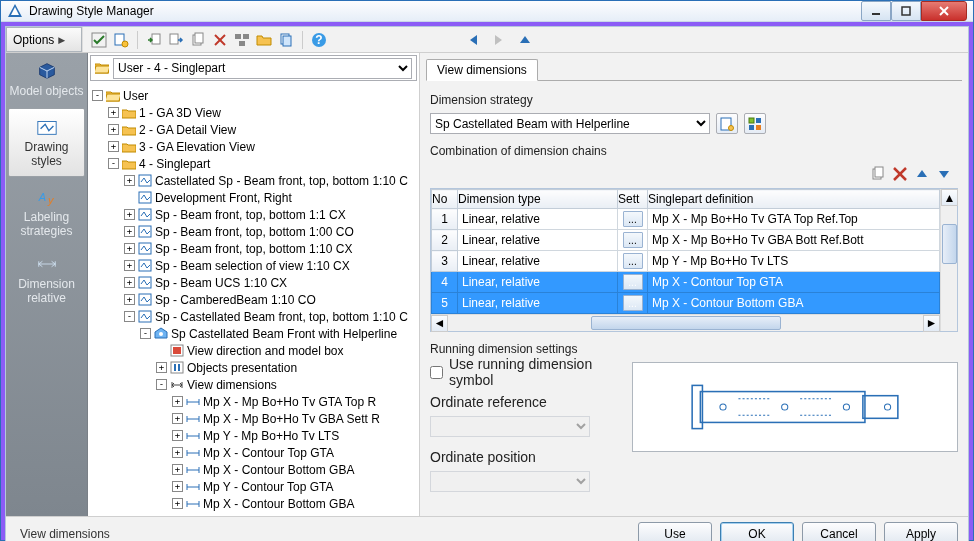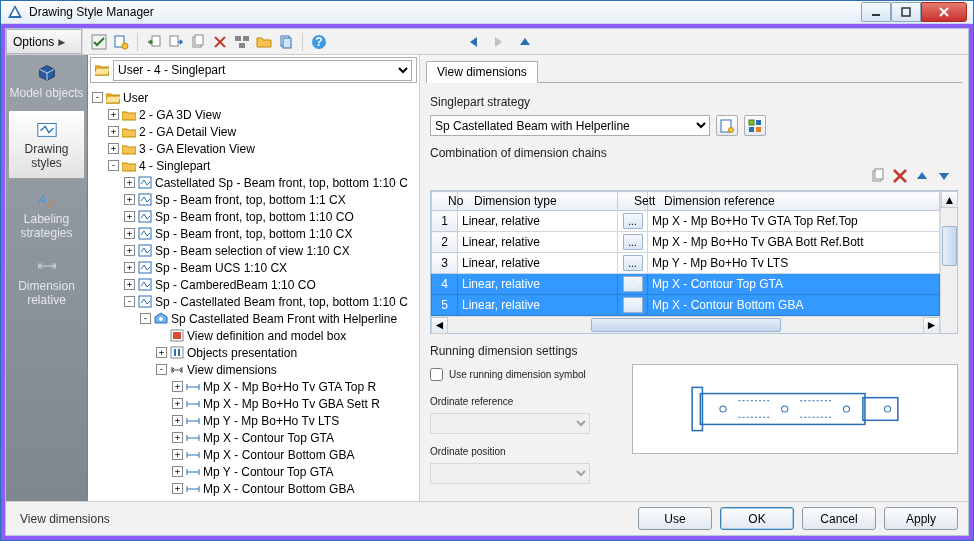--- a/index.html
+++ b/index.html
@@ -61,42 +61,42 @@
 .field-row { display:flex; align-items:center; gap:6px; margin-bottom:10px;}
 .dd { flex:0 0 280px; }
 select.full { width:100%; height:21px; border:1px solid #abadb3; background:#fff;}
 .section-label { margin:4px 0 6px 0; color:#222; }
 .icon-btn { width:22px; height:21px; border:1px solid #abadb3; background:linear-gradient(#fdfdfe,#e5ecf5); display:flex; align-items:center; justify-content:center; cursor:pointer; border-radius:2px;}
 
 
 .table-wrap { border:1px solid #b4c6dc; margin-bottom:10px; background:#fff; position:relative;}
 .small-toolbar { display:flex; justify-content:flex-end; gap:6px; padding:2px 6px 6px 0; }
 table.grid { width:100%; border-collapse:collapse; table-layout:fixed;}
-table.grid th { background:linear-gradient(#fdfdfe,#e9eef5); border:1px solid #c3cdd8; font-weight:normal; text-align:left; padding:2px 16px; height:16px; font-size:12px;}
+table.grid th { background:linear-gradient(#fdfdfe,#e9eef5); border:1px solid #c3cdd8; font-weight:normal; text-align:left; padding:2px 0; height:16px; font-size:12px;}
 table.grid td { border:1px solid #d0d7de; padding:2px 4px; height:20px; overflow:hidden; white-space:nowrap; text-overflow:ellipsis;}
 table.grid td.no { background:linear-gradient(#fdfdfe,#e9eef5); text-align:center; border:1px solid #c3cdd8;}
 table.grid tr.sel td { background:#3399ff; color:#fff; border-color:#2a82d8;}
 table.grid td.btn-cell { text-align:center; }
 .cell-btn { width:20px; height:16px; border:1px solid #9ab3d2; background:linear-gradient(#f4f8fc,#dbe7f5); display:inline-flex; align-items:center; justify-content:center; font-size:10px; border-radius:1px;}
 .hscroll { height:17px; background:#f0f0f0; border-top:1px solid #ddd; display:flex; align-items:center;}
 .hscroll .track{ flex:1; position:relative; height:100%; }
 .hscroll .thumb{ position:absolute; left:30%; width:40%; top:1px; bottom:1px; background:linear-gradient(#e7eef8,#c3d6ec); border:1px solid #9ab3d2; border-radius:2px;}
 .hscroll .arrow{ width:17px; height:17px; display:flex; align-items:center; justify-content:center; border:1px solid #ccc; background:linear-gradient(#fafcfe,#e3ebf5);}
 .vscrollcol{ width:17px; background:#f0f0f0; border-left:1px solid #ddd;}
 .table-flex{ display:flex;}
 .table-flex .gridwrap{ flex:1;}
 .vscroll-thumb{ width:15px; height:40px; margin:18px auto; background:linear-gradient(90deg,#e7eef8,#c3d6ec); border:1px solid #9ab3d2; border-radius:2px;}
 .vscroll-arrow{ width:17px; height:17px; display:flex; align-items:center; justify-content:center; border:1px solid #ccc; background:linear-gradient(#fafcfe,#e3ebf5);}
 
 
 .running { display:flex; gap:12px; }
 .running .leftcol { flex:0 0 190px; display:flex; flex-direction:column; gap:6px;}
 .running .preview { flex:1; height:90px; border:1px solid #b0b7bf; background:#fff; padding:8px;}
 .cb-row { display:flex; align-items:center; gap:6px; height:20px;}
-.sub-lbl { font-size:10px; color:#222;}
+.sub-lbl { font-size:14px; color:#222;}
 .dis-select{ width:160px; height:21px; border:1px solid #c8cdd3; background:#f0f0f0;}
 .mt{ margin-top:6px;}
 
 
 .beam { width:100%; height:100%; }
 
 
 .bottom { height:34px; border-top:1px solid #cfcfcf; background:#f2f2f2; display:flex; align-items:center; padding:0 10px;}
 .bottom .status { flex:1; color:#333; padding-left:4px;}
 .bottom button{ width:74px; height:23px; border:1px solid #8d9aa8; background:linear-gradient(#fdfdfe,#e1e8f0); border-radius:3px; margin-left:8px; cursor:pointer;}
@@ -280,21 +280,21 @@
               <span class="lbl">User</span>
             </div>
             <div class="tnode">
               <span class="spacer" style="width: 16px;"></span>
               <span class="tw">+</span>
               <span class="ico">
                 <svg viewBox="0 0 14 12">
                   <path d="M0 3 h5 l1 1 h8 v7 h-14 z" fill="#f6c251" stroke="#c18b00"></path>
                 </svg>
               </span>
-              <span class="lbl">2 - GA 3D View</span>
+              <span class="lbl">1 - GA 3D View</span>
             </div>
             <div class="tnode">
               <span class="spacer" style="width: 16px;"></span>
               <span class="tw">+</span>
               <span class="ico">
                 <svg viewBox="0 0 14 12">
                   <path d="M0 3 h5 l1 1 h8 v7 h-14 z" fill="#f6c251" stroke="#c18b00"></path>
                 </svg>
               </span>
               <span class="lbl">2 - GA Detail View</span>
@@ -325,39 +325,50 @@
               <span class="ico">
                 <svg viewBox="0 0 14 13">
                   <rect x="1" y="1" width="12" height="11" fill="#fff" stroke="#2a6fb6"></rect>
                   <path d="M3 8 L6 4 L9 9 L12 6" fill="none" stroke="#2a6fb6"></path>
                 </svg>
               </span>
               <span class="lbl">Castellated Sp - Beam front, top, bottom 1:10 C</span>
             </div>
             <div class="tnode">
               <span class="spacer" style="width: 32px;"></span>
+              <span class="dots"></span>
+              <span class="ico">
+                <svg viewBox="0 0 14 13">
+                  <rect x="1" y="1" width="12" height="11" fill="#fff" stroke="#2a6fb6"></rect>
+                  <path d="M3 8 L6 4 L9 9 L12 6" fill="none" stroke="#2a6fb6"></path>
+                </svg>
+              </span>
+              <span class="lbl">Development Front, Right</span>
+            </div>
+            <div class="tnode">
+              <span class="spacer" style="width: 32px;"></span>
               <span class="tw">+</span>
               <span class="ico">
                 <svg viewBox="0 0 14 13">
                   <rect x="1" y="1" width="12" height="11" fill="#fff" stroke="#2a6fb6"></rect>
                   <path d="M3 8 L6 4 L9 9 L12 6" fill="none" stroke="#2a6fb6"></path>
                 </svg>
               </span>
               <span class="lbl">Sp - Beam front, top, bottom 1:1 CX</span>
             </div>
             <div class="tnode">
               <span class="spacer" style="width: 32px;"></span>
               <span class="tw">+</span>
               <span class="ico">
                 <svg viewBox="0 0 14 13">
                   <rect x="1" y="1" width="12" height="11" fill="#fff" stroke="#2a6fb6"></rect>
                   <path d="M3 8 L6 4 L9 9 L12 6" fill="none" stroke="#2a6fb6"></path>
                 </svg>
               </span>
-              <span class="lbl">Sp - Beam front, top, bottom 1:10 CO</span>
+              <span class="lbl">Sp - Beam front, top, bottom 1:00 CO</span>
             </div>
             <div class="tnode">
               <span class="spacer" style="width: 32px;"></span>
               <span class="tw">+</span>
               <span class="ico">
                 <svg viewBox="0 0 14 13">
                   <rect x="1" y="1" width="12" height="11" fill="#fff" stroke="#2a6fb6"></rect>
                   <path d="M3 8 L6 4 L9 9 L12 6" fill="none" stroke="#2a6fb6"></path>
                 </svg>
               </span>
@@ -420,21 +431,21 @@
             </div>
             <div class="tnode">
               <span class="spacer" style="width: 64px;"></span>
               <span class="dots"></span>
               <span class="ico">
                 <svg viewBox="0 0 14 13">
                   <rect x="1" y="1" width="12" height="11" fill="#fff" stroke="#888"></rect>
                   <rect x="3" y="3" width="8" height="7" fill="#d94a3a"></rect>
                 </svg>
               </span>
-              <span class="lbl">View definition and model box</span>
+              <span class="lbl">View direction and model box</span>
             </div>
             <div class="tnode">
               <span class="spacer" style="width: 64px;"></span>
               <span class="tw">+</span>
               <span class="ico">
                 <svg viewBox="0 0 14 13">
                   <rect x="1" y="1" width="12" height="11" fill="#fff" stroke="#888"></rect>
                   <rect x="4" y="3" width="2" height="7" fill="#2a6fb6"></rect>
                   <rect x="8" y="3" width="2" height="7" fill="#2a6fb6"></rect>
                 </svg>
@@ -531,21 +542,21 @@
               <span class="lbl">Mp X - Contour Bottom GBA</span>
             </div>
           </div>
       </div>
 
       <div class="right">
         <div class="tabstrip">
           <div class="tab"><span>View dimensions</span></div>
         </div>
         <div class="form-body">
-          <div class="section-label">Singlepart strategy</div>
+          <div class="section-label">Dimension strategy</div>
           <div class="field-row">
             <div class="dd"><select class="full"><option>Sp Castellated Beam with Helperline</option></select></div>
             <div class="icon-btn">
                 <svg width="14" height="14" viewBox="0 0 14 14">
                   <rect x="1" y="1" width="10" height="12" fill="#fff" stroke="#2a6fb6"></rect>
                   <circle cx="11" cy="11" r="2.5" fill="#f6c251" stroke="#c18b00"></circle>
                 </svg>
               </div>
             <div class="icon-btn">
                 <svg width="14" height="14" viewBox="0 0 14 14">
@@ -590,21 +601,21 @@
                       <col class="col-no">
                       <col class="col-type">
                       <col class="col-set">
                       <col class="col-def">
                     </colgroup>
                   <thead>
                       <tr>
                     <th>No</th>
                     <th>Dimension type</th>
                     <th>Sett</th>
-                    <th>Dimension reference</th>
+                    <th>Singlepart definition</th>
                   </tr>
                     </thead>
                   <tbody id="tbody">
                       <tr>
                         <td class="no">1</td>
                         <td>Linear, relative</td>
                         <td class="btn-cell"><span class="cell-btn">...</span></td>
                         <td>Mp X - Mp Bo+Ho Tv GTA Top Ref.Top</td>
                       </tr>
                       <tr>

